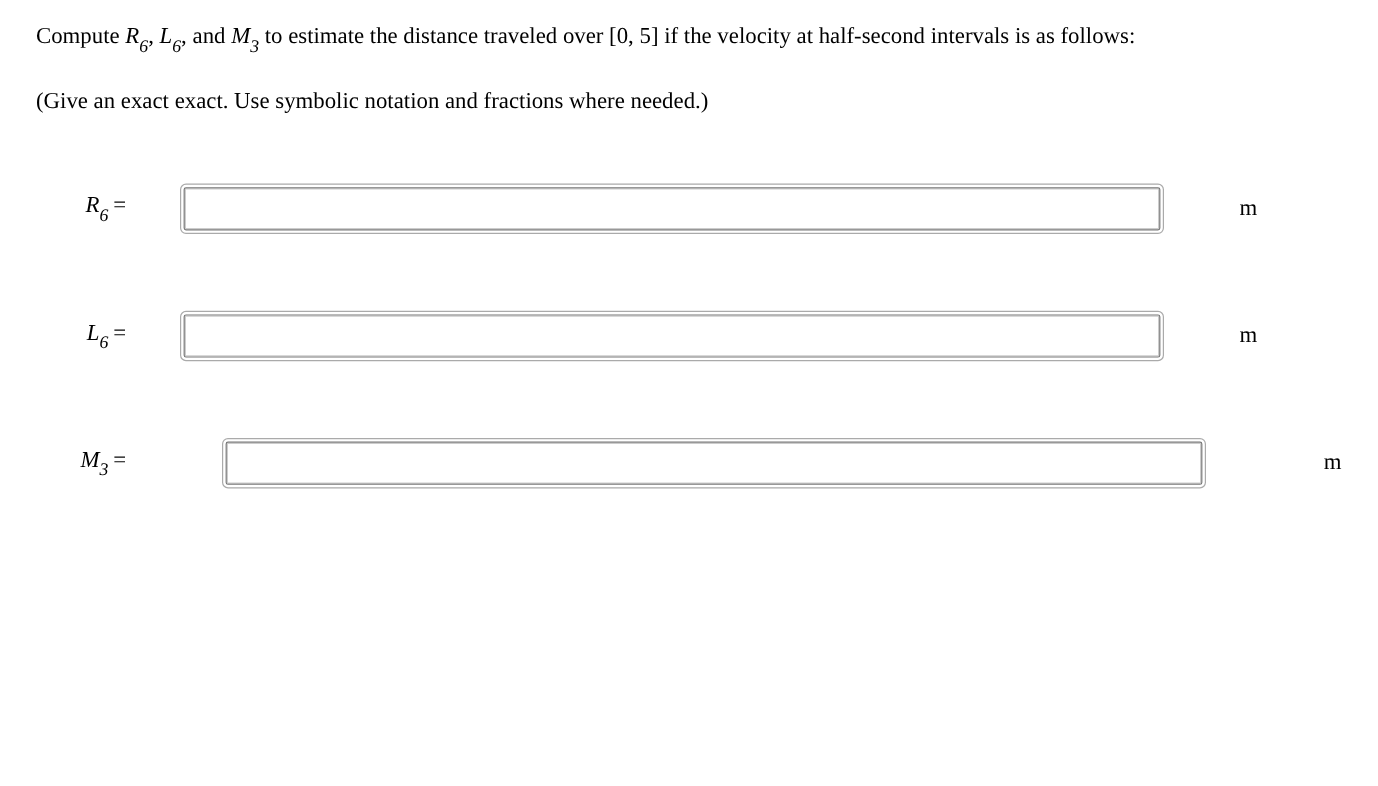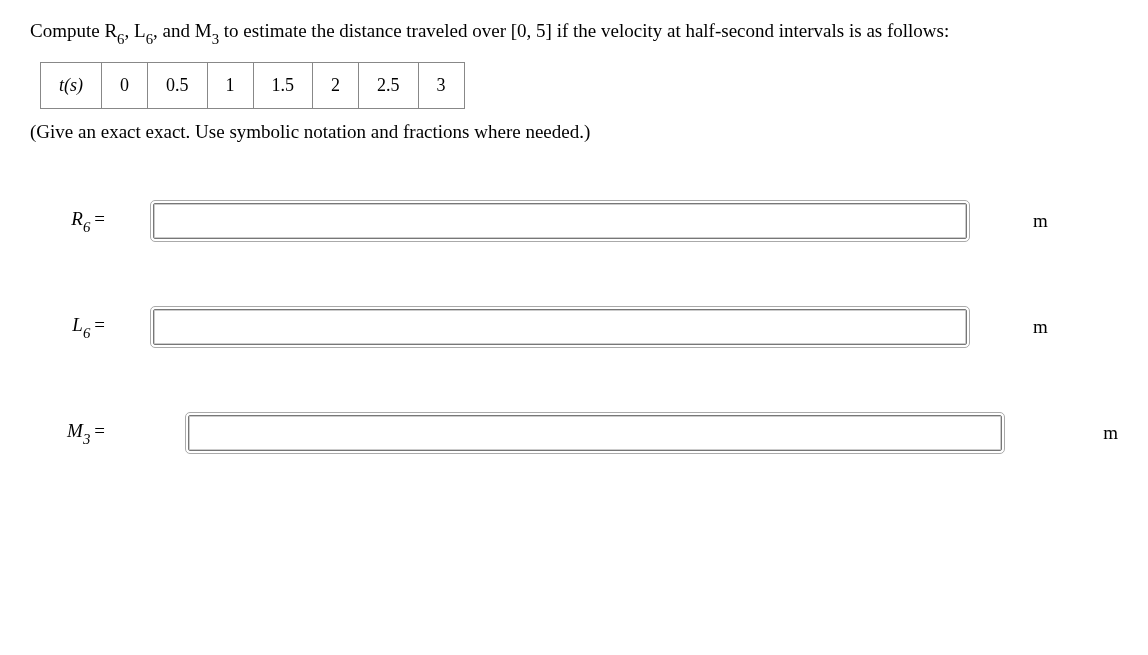--- a/index.html
+++ b/index.html
@@ -15,20 +15,21 @@
   .prompt {
     margin-bottom: 16px;
   }
   .sub {
     font-size: 0.78em;
     vertical-align: sub;
     position: relative;
     top: 2px;
   }
   .ital {
+    font-style: italic;
   }
   table.data {
     border-collapse: collapse;
     margin: 8px 0 12px 10px;
   }
   table.data td, table.data th {
     border: 1px solid #888;
     padding: 12px 18px;
     text-align: center;
     font-weight: normal;
@@ -76,30 +77,20 @@
 </style>
 </head>
 <body>
 
 <div class="prompt">
   <span>Compute </span><span class="ital"><span>R</span><span class="sub">6</span></span><span>, </span><span class="ital"><span>L</span><span class="sub">6</span></span><span>, and </span><span class="ital"><span>M</span><span class="sub">3</span></span><span> to estimate the distance traveled over [0, 5] if the velocity at half-second intervals is as follows:</span>
 </div>
 
 <table class="data">
   <tbody>
-      <tr>
-    <th>t(s)</th>
-    <td>0</td>
-    <td>0.5</td>
-    <td>1</td>
-    <td>1.5</td>
-    <td>2</td>
-    <td>2.5</td>
-    <td>3</td>
-  </tr>
 </tbody>
   </table>
 
 <div class="note">(Give an exact exact. Use symbolic notation and fractions where needed.)</div>
 
 <div class="answer-row">
   <div class="answer-label">
     <span>R</span><span class="sub">6</span><span class="eq">=</span>
   </div>
   <input class="answer-input" type="text" value="" style="">

